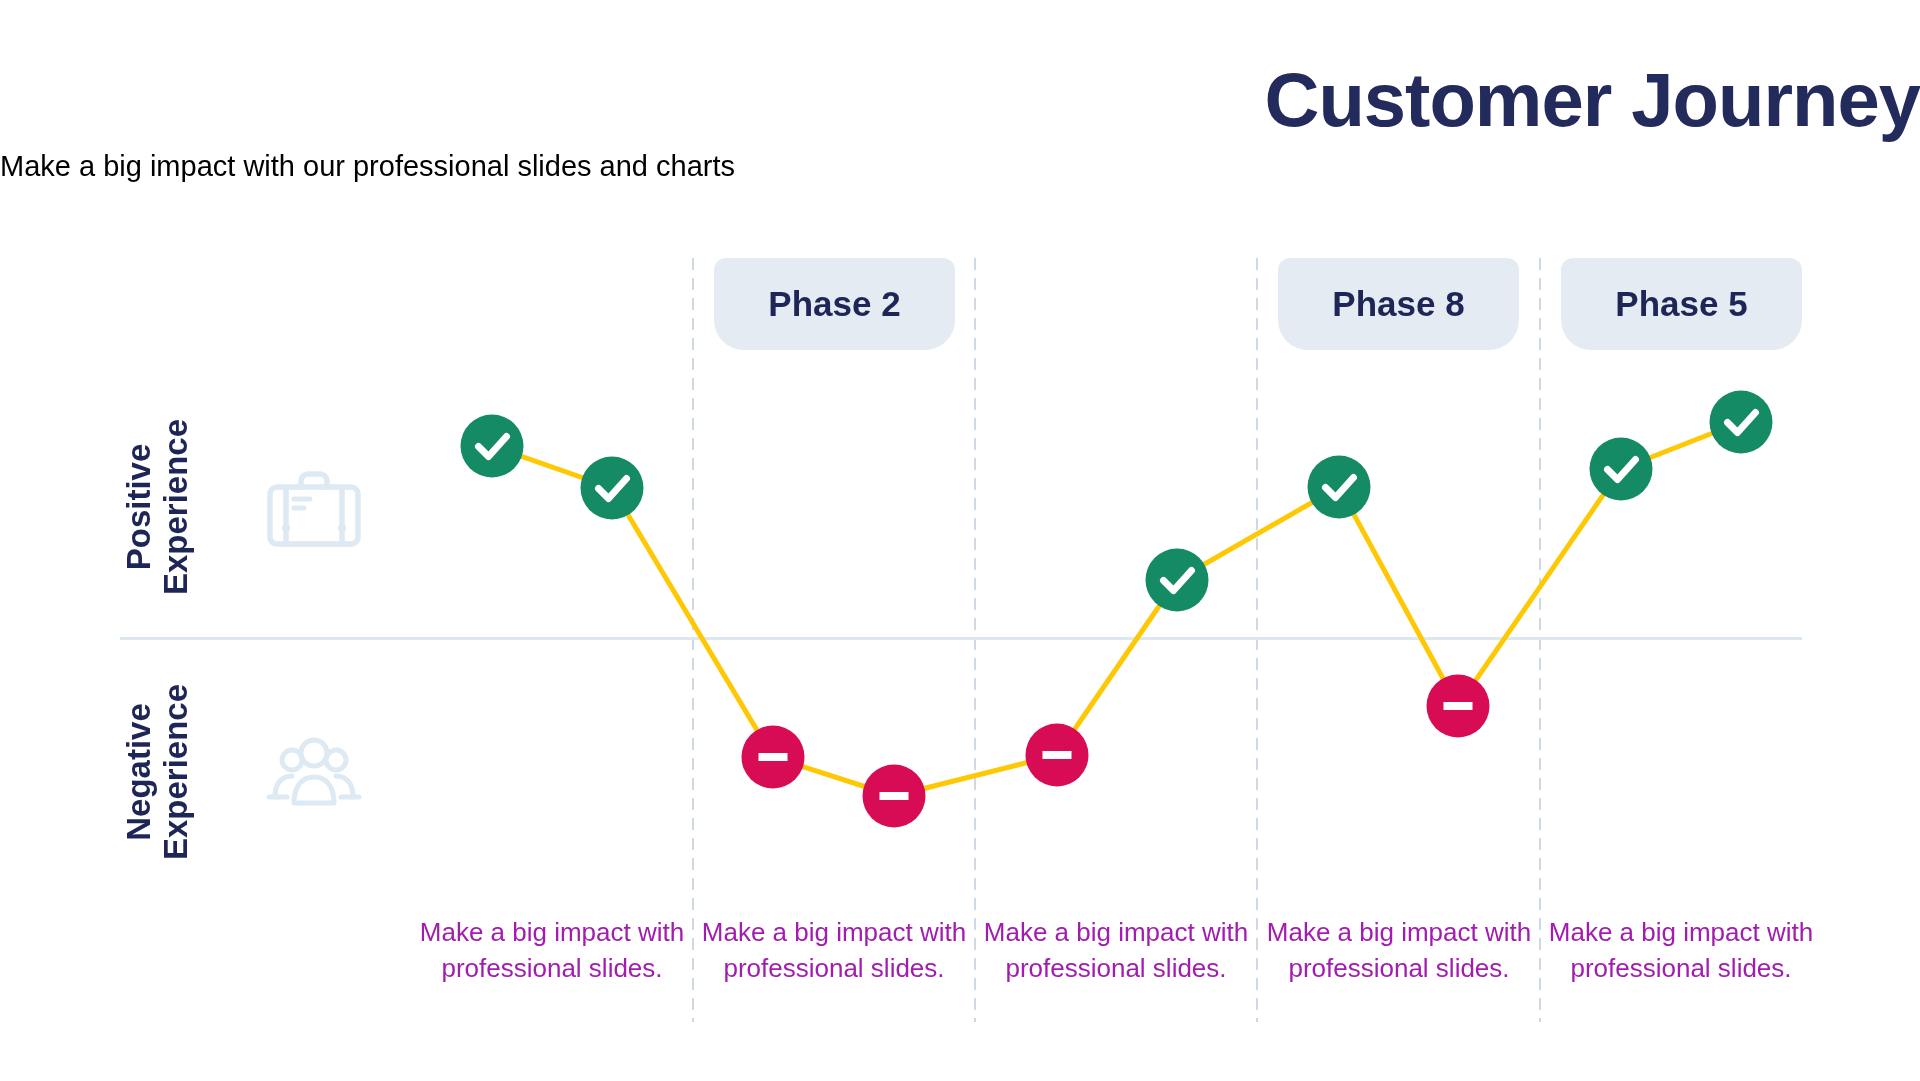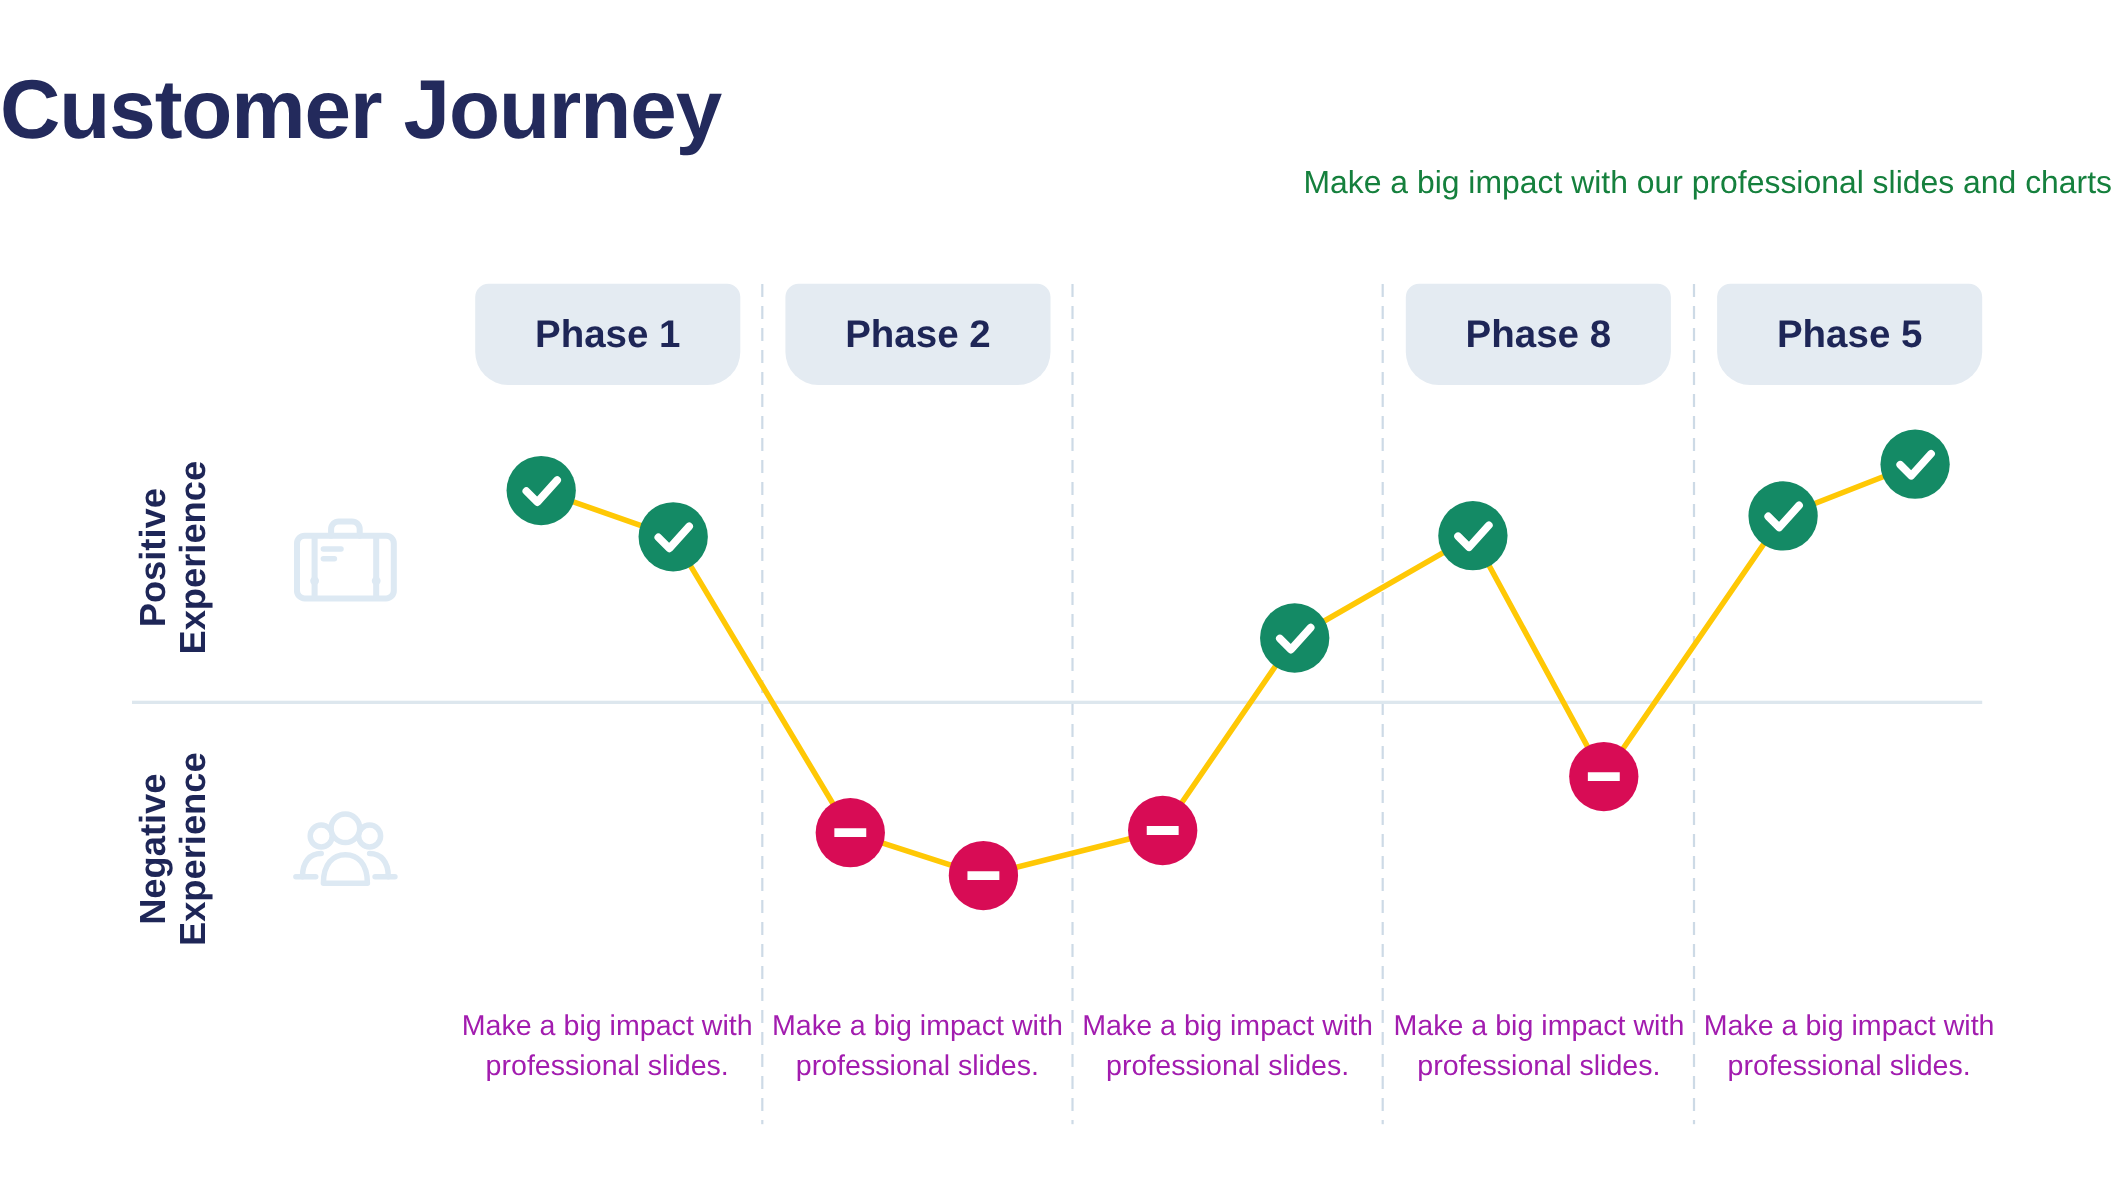--- a/index.html
+++ b/index.html
@@ -4,26 +4,26 @@
 <style>
   html,body { margin:0; padding:0; background:#ffffff; }
   .stage {
     position:relative; width:1920px; height:1081px; overflow:hidden;
     background:#ffffff;
     font-family:"Liberation Sans","DejaVu Sans",sans-serif;
     color:#1e2657;
   }
   .title {
     position:absolute; top:60px; left:0; width:1920px;
-    text-align:left; font-size:76px; font-weight:bold;
+    text-align:right; font-size:76px; font-weight:bold;
     letter-spacing:-1px; color:#232a5c; line-height:1.05;
   }
   .subtitle {
     position:absolute; top:150px; left:0; width:1920px;
-    text-align:right; font-size:29px; font-weight:normal; color:#15803d;
+    text-align:left; font-size:29px; font-weight:normal; color:#000000;
   }
   .phase-box {
     position:absolute; top:258px; width:241px; height:92px;
     background:#e4ebf2; border-radius:12px 12px 30px 30px;
     display:flex; align-items:center; justify-content:center;
     font-size:35px; font-weight:bold; color:#1e2657;
   }
   .vdash {
     position:absolute; top:258px; height:764px; width:2px;
     background:repeating-linear-gradient(to bottom,#cddae6 0 12px, transparent 12px 20px);
@@ -55,23 +55,20 @@
 <div class="stage">
 
   <div class="title">Customer Journey</div>
   <div class="subtitle">Make a big impact with our professional slides and charts</div>
 
   <div class="vdash" style="left:692px"></div>
   <div class="vdash" style="left:974px"></div>
   <div class="vdash" style="left:1256px"></div>
   <div class="vdash" style="left:1539px"></div>
 
-  <div class="phase-box" style="left:432px">
-      <span>Phase 1</span>
-    </div>
   <div class="phase-box" style="left:714px">
       <span>Phase 2</span>
     </div>
   <div class="phase-box" style="left:1278px">
       <span>Phase 8</span>
     </div>
   <div class="phase-box" style="left:1561px">
       <span>Phase 5</span>
     </div>
 

